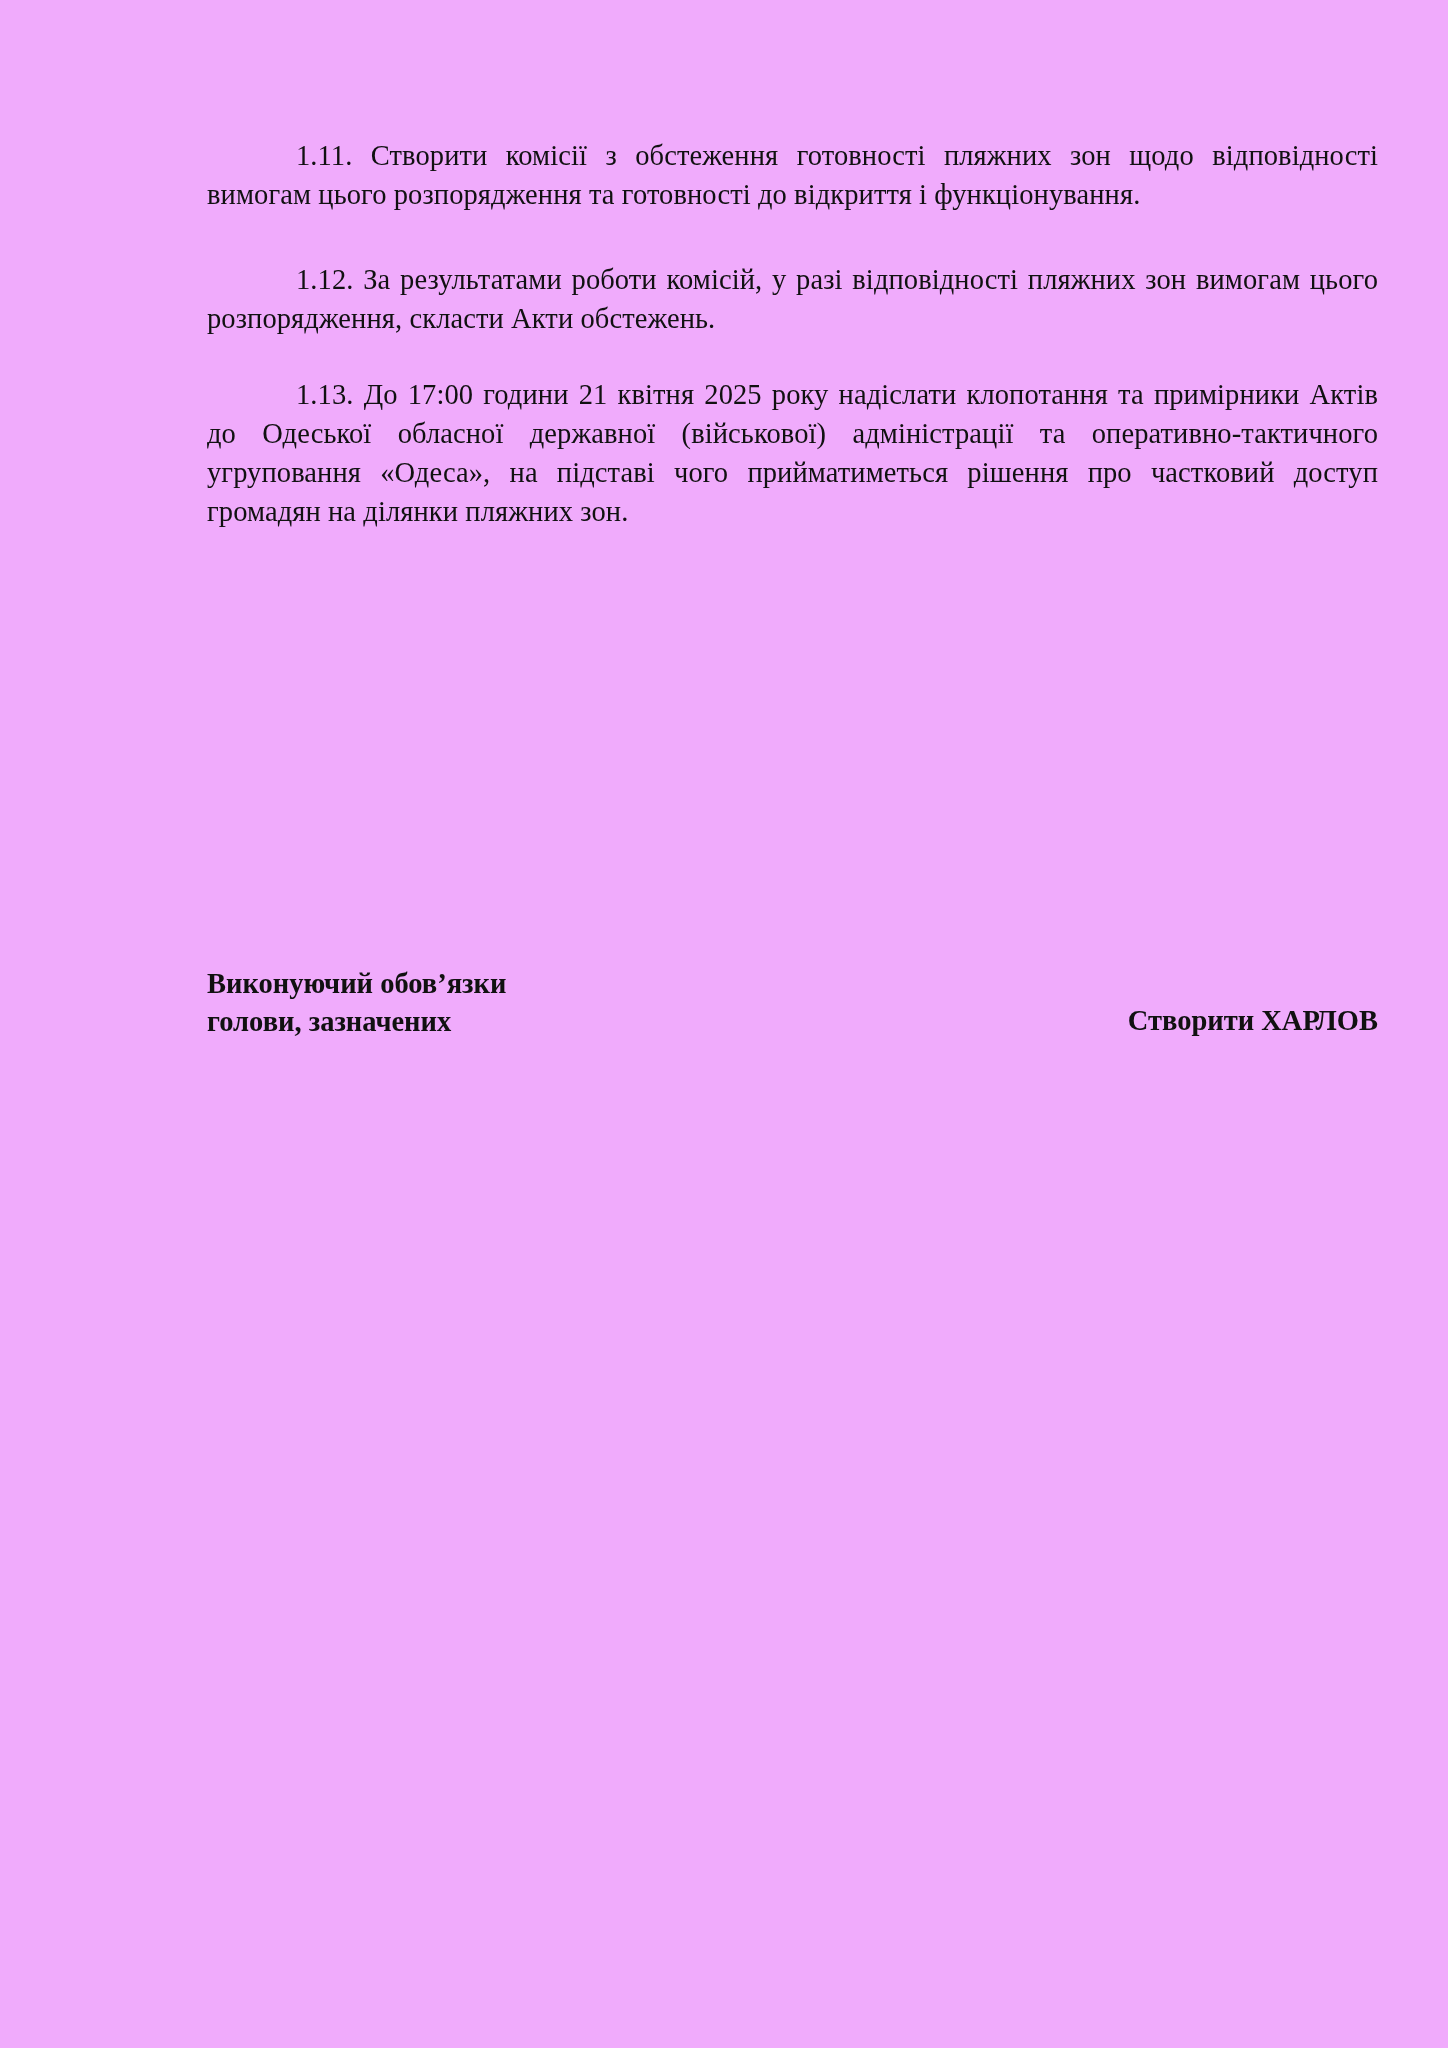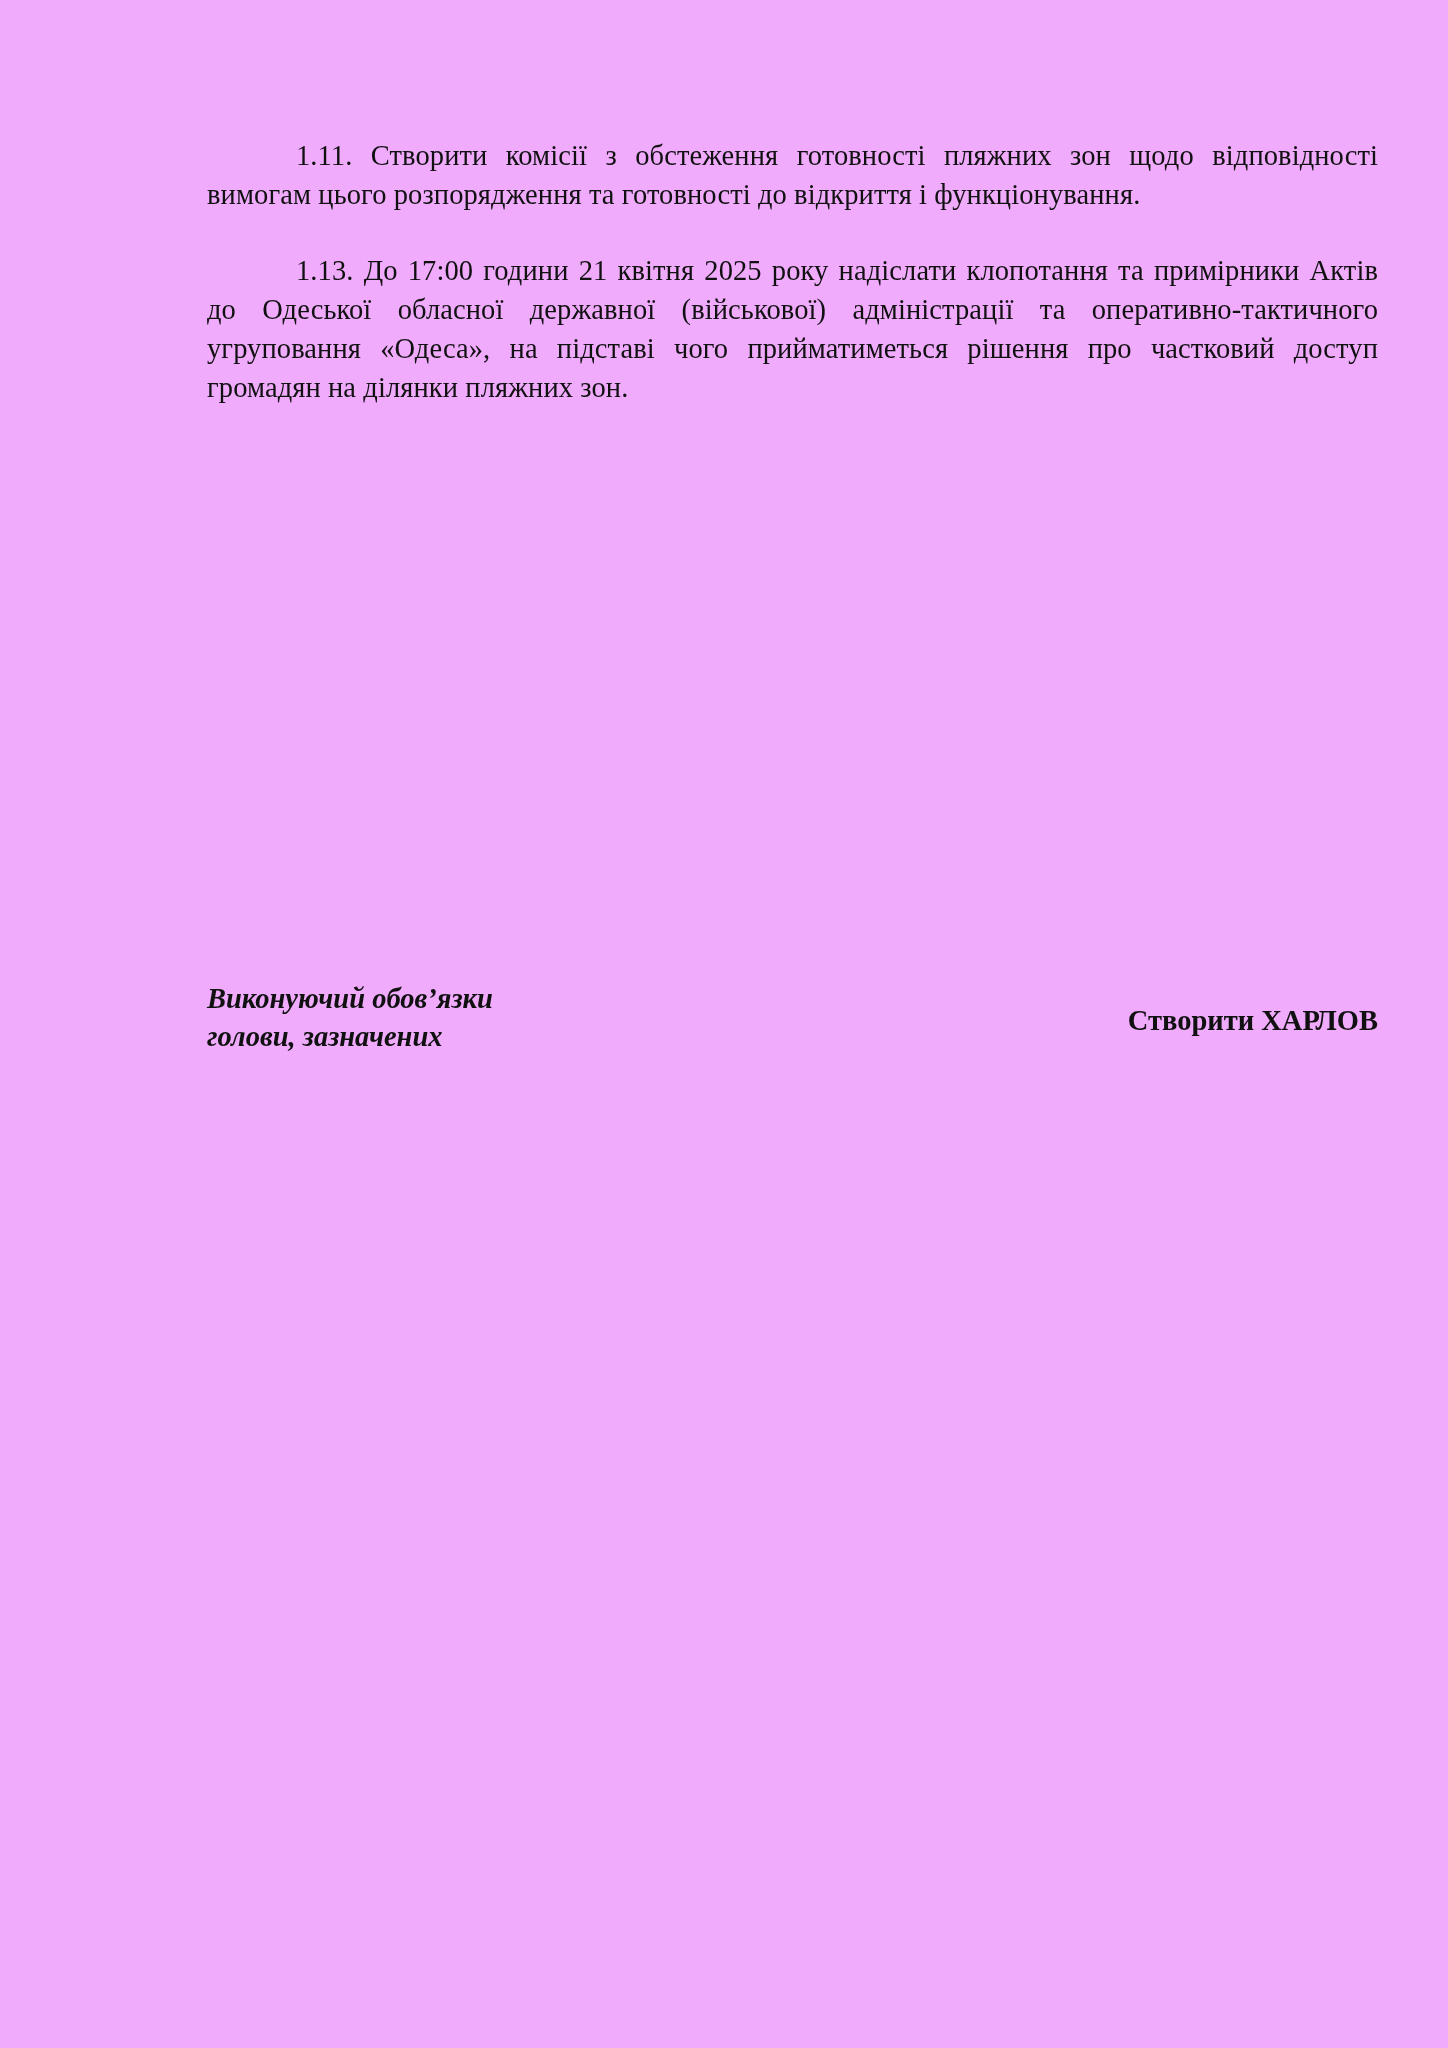--- a/index.html
+++ b/index.html
@@ -16,30 +16,31 @@
     text-indent: 89px; letter-spacing: 0.1px;
   }
   .para.p-1-12 { margin-top: 46px; }
   .para.p-1-13 { margin-top: 37px; }
   .para.p-2 { margin-top: 40px; }
   .para.p-3 { margin-top: 42px; }
   .signature {
     position: absolute; left: 207px; width: 1171px; top: 964px;
     font-weight: bold; font-size: 28.5px; line-height: 38px;
   }
-  .sig-left { position: absolute; left: 0; top: 16px; font-style: italic; }
+  .sig-left { position: absolute; left: 0; top: 1px; }
   .sig-left div { white-space: nowrap; }
   .sig-right { position: absolute; right: 0; top: 38px; white-space: nowrap; }
 </style>
 </head>
 <body>
 
 <div class="page">
   <div class="body-text">
     <p class="para p-1-11">1.11. Створити комісії з обстеження готовності пляжних зон щодо відповідності вимогам цього розпорядження та готовності до відкриття і функціонування.</p>
+    <p class="para p-1-12">1.12. За результатами роботи комісій, у разі відповідності пляжних зон вимогам цього розпорядження, скласти Акти обстежень.</p>
     <p class="para p-1-13">1.13. До 17:00 години 21 квітня 2025 року надіслати клопотання та примірники Актів до Одеської обласної державної (військової) адміністрації та оперативно-тактичного угруповання «Одеса», на підставі чого прийматиметься рішення про частковий доступ громадян на ділянки пляжних зон.</p>
   </div>
 
   <div class="signature">
     <div class="sig-left">
       <div>Виконуючий обов’язки</div>
       <div>голови, зазначених</div>
     </div>
     <div class="sig-right">Створити ХАРЛОВ</div>
   </div>

